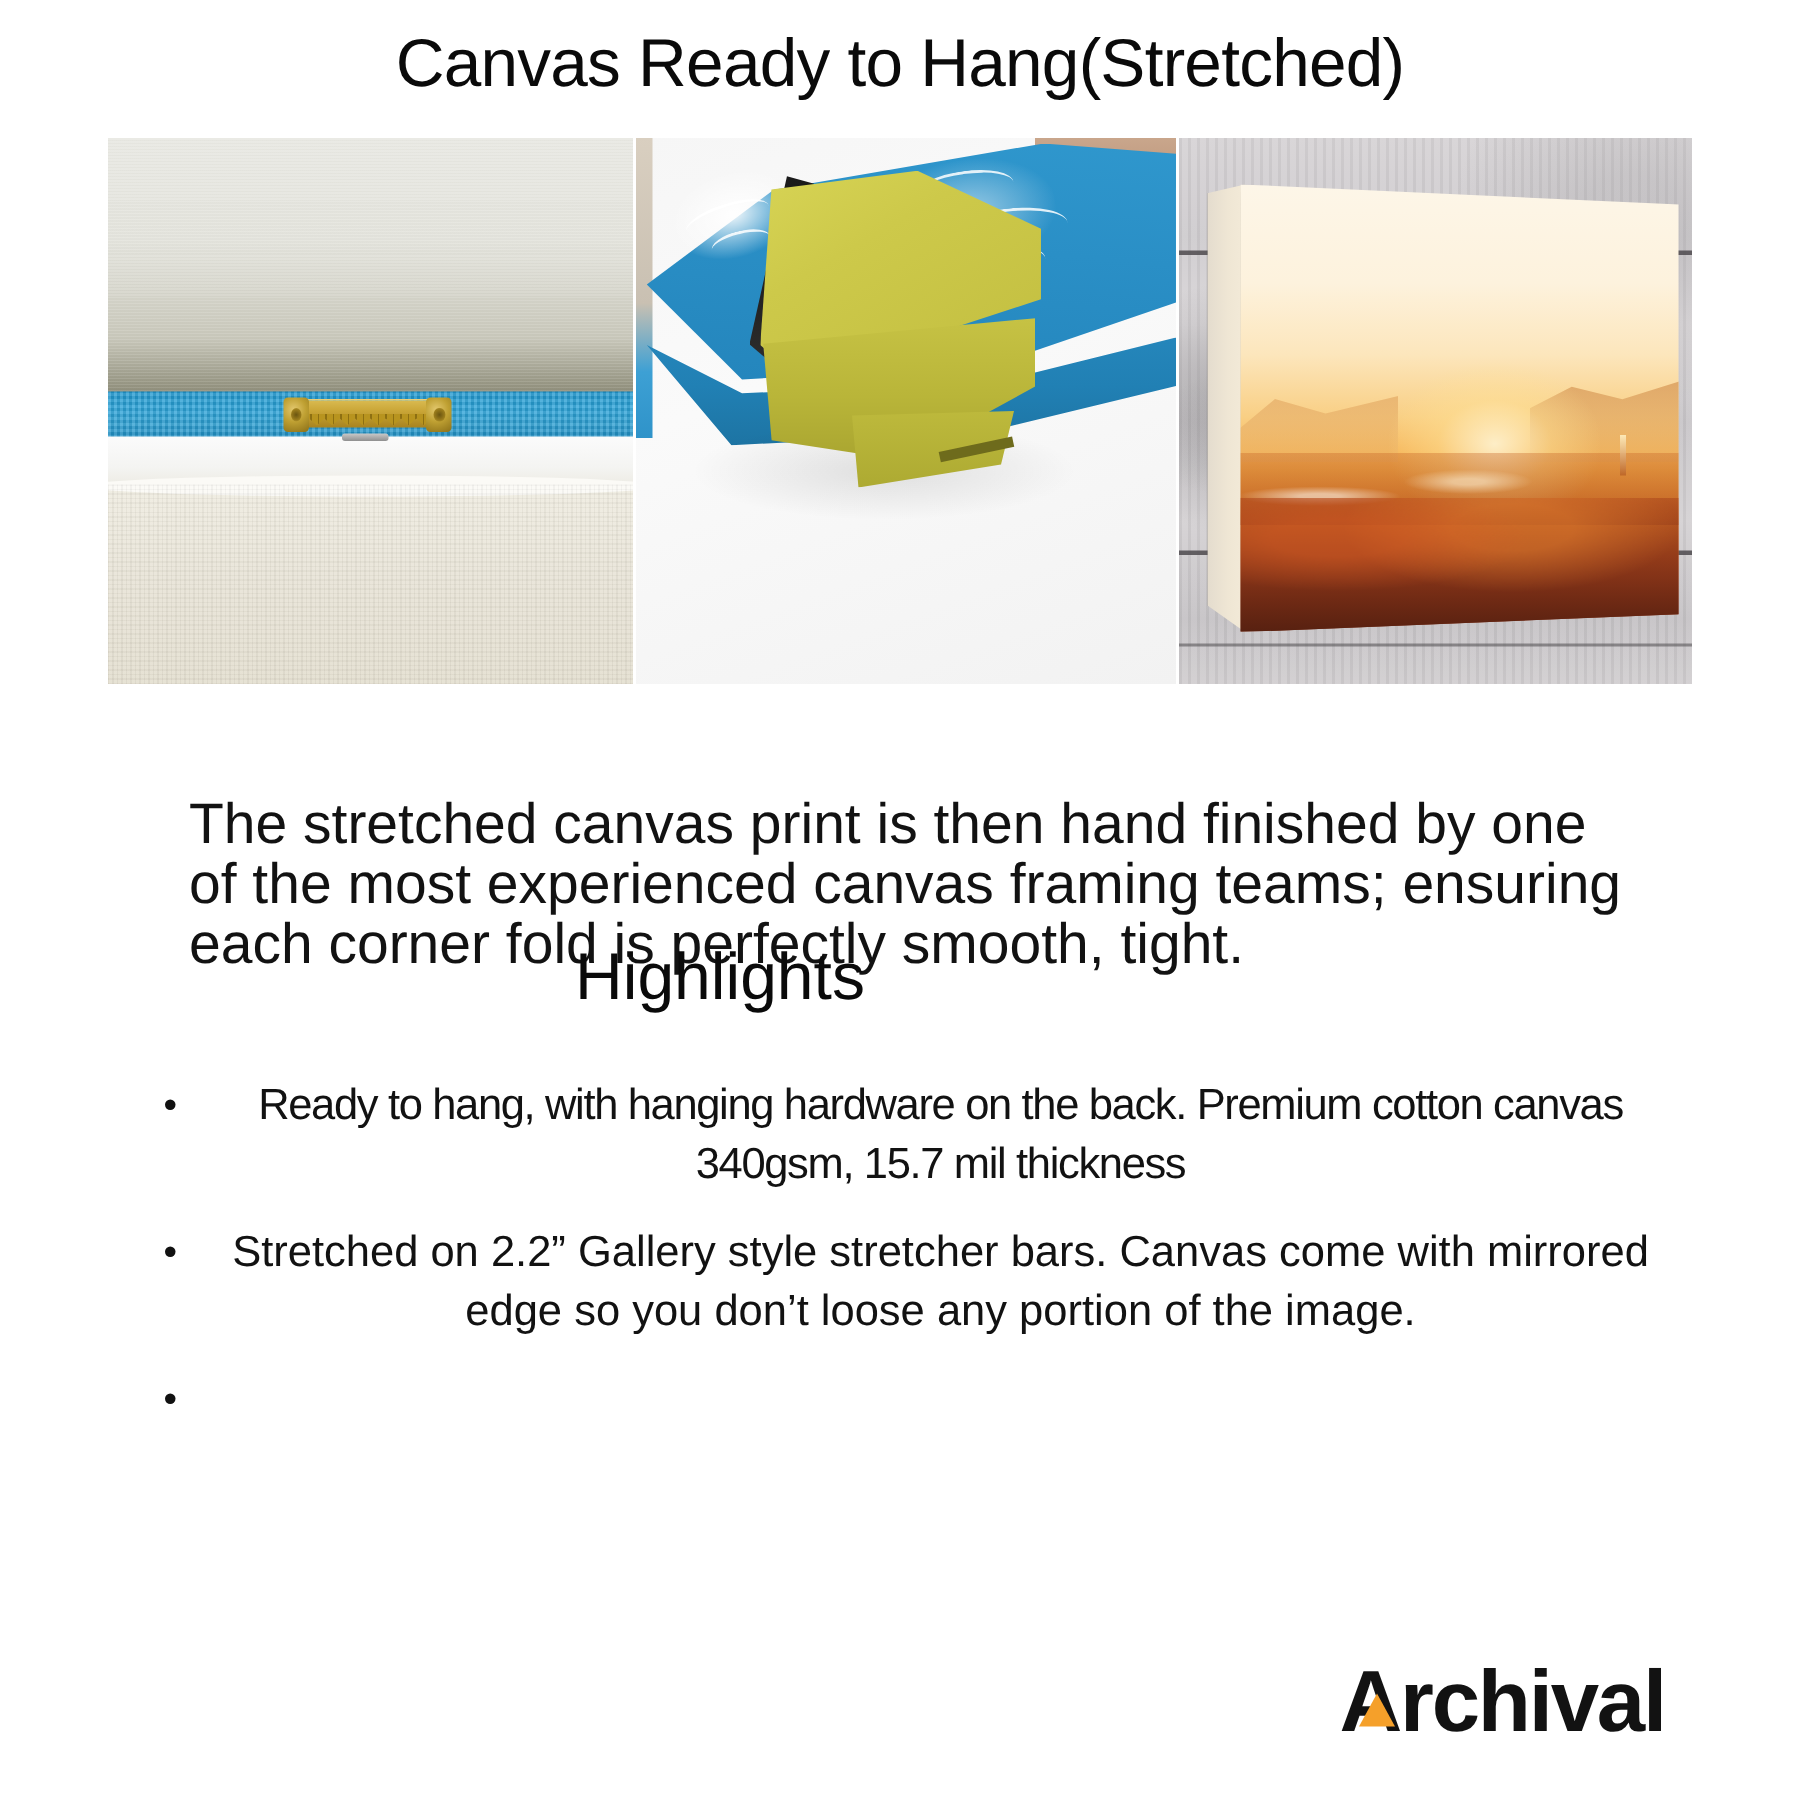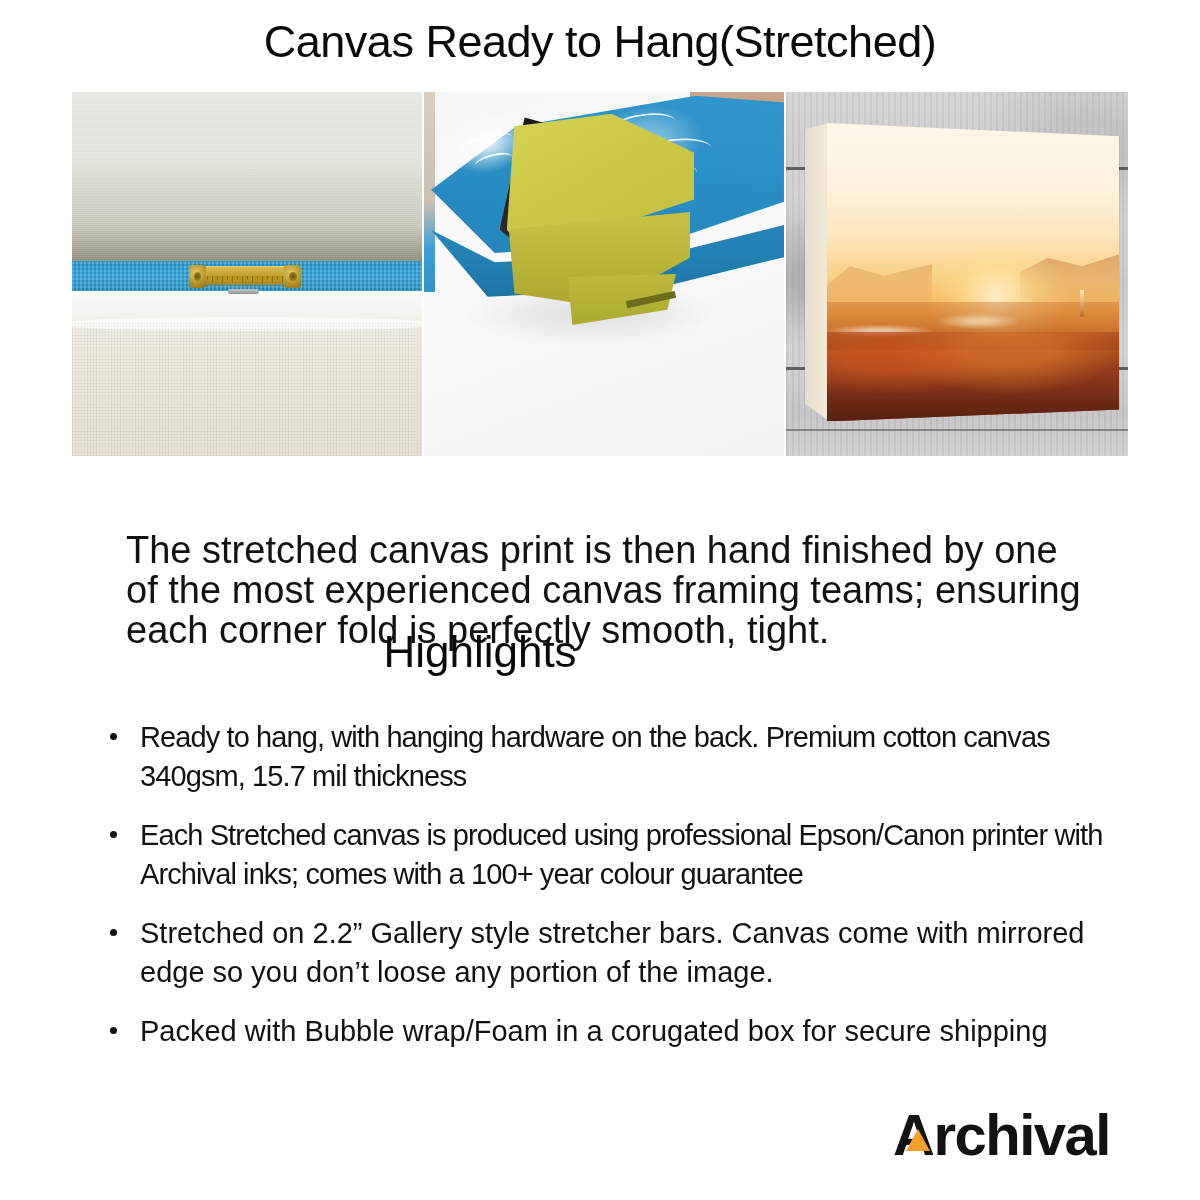--- a/index.html
+++ b/index.html
@@ -288,20 +288,21 @@
 
   
   #highlights-list {
     position: absolute;
     left: 104px;
     top: 718px;
     width: 1010px;
     list-style: none;
     margin: 0;
     padding: 0;
+    text-align: center;
   }
   .bullet-item {
     position: relative;
     padding-left: 36px;
     margin-bottom: 20px;
     font-size: 29px;
     line-height: 39px;
     color: #121212;
   }
   .bullet-item .dot {
@@ -407,30 +408,25 @@
 
 <p id="intro-paragraph">The stretched canvas print is then hand finished by one of the most experienced canvas framing teams; ensuring each corner fold is perfectly smooth, tight.</p>
 
 <div id="highlights-heading">Highlights</div>
 
 <ul id="highlights-list">
   <li class="bullet-item bullet-narrow">
     <span class="dot"></span>
     <span>Ready to hang,  with hanging hardware on the back.  Premium cotton canvas 340gsm, 15.7 mil thickness</span>
   </li>
-  <li class="bullet-item bullet-narrow">
-    <span class="dot"></span>
-    <span>Each Stretched canvas is produced using professional Epson/Canon printer with Archival inks; comes with a 100+ year colour guarantee</span>
-  </li>
   <li class="bullet-item">
     <span class="dot"></span>
     <span>Stretched on 2.2” Gallery style stretcher bars. Canvas come with mirrored edge so you don’t loose any portion of the image.</span>
   </li>
   <li class="bullet-item">
     <span class="dot"></span>
-    <span>Packed with Bubble wrap/Foam in a corugated box for secure shipping</span>
   </li>
 </ul>
 
 <div id="logo">
   <div id="logo-text">Archival</div>
   <div id="logo-triangle"></div>
 </div>
 
 </body></html>

